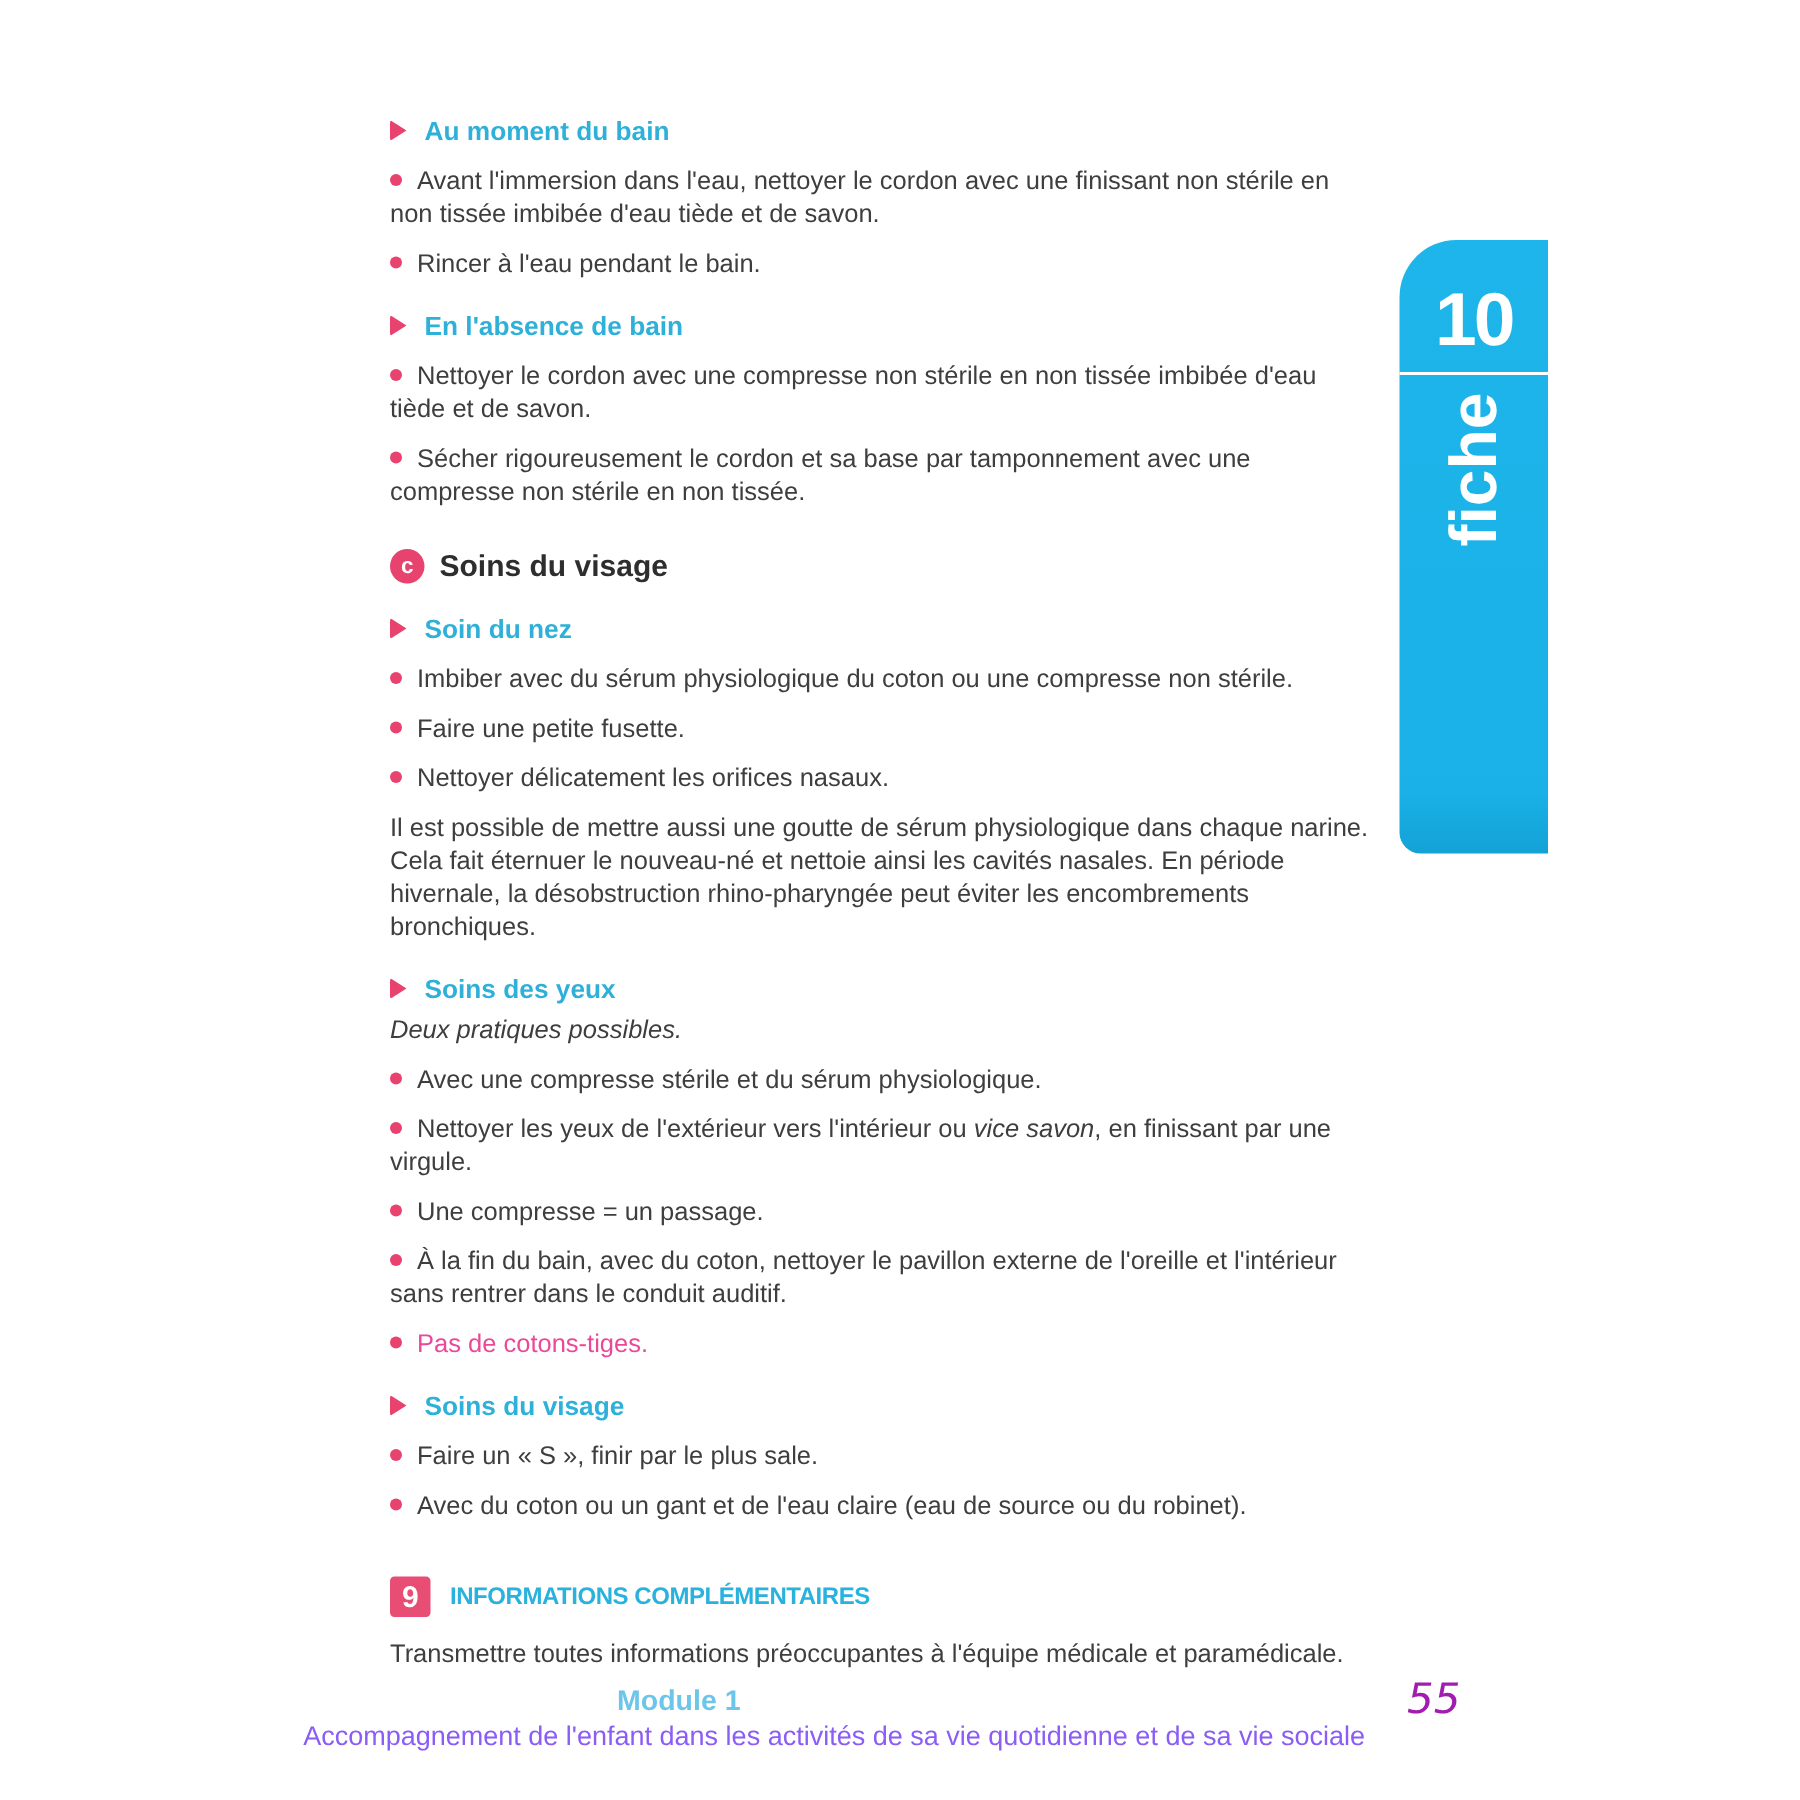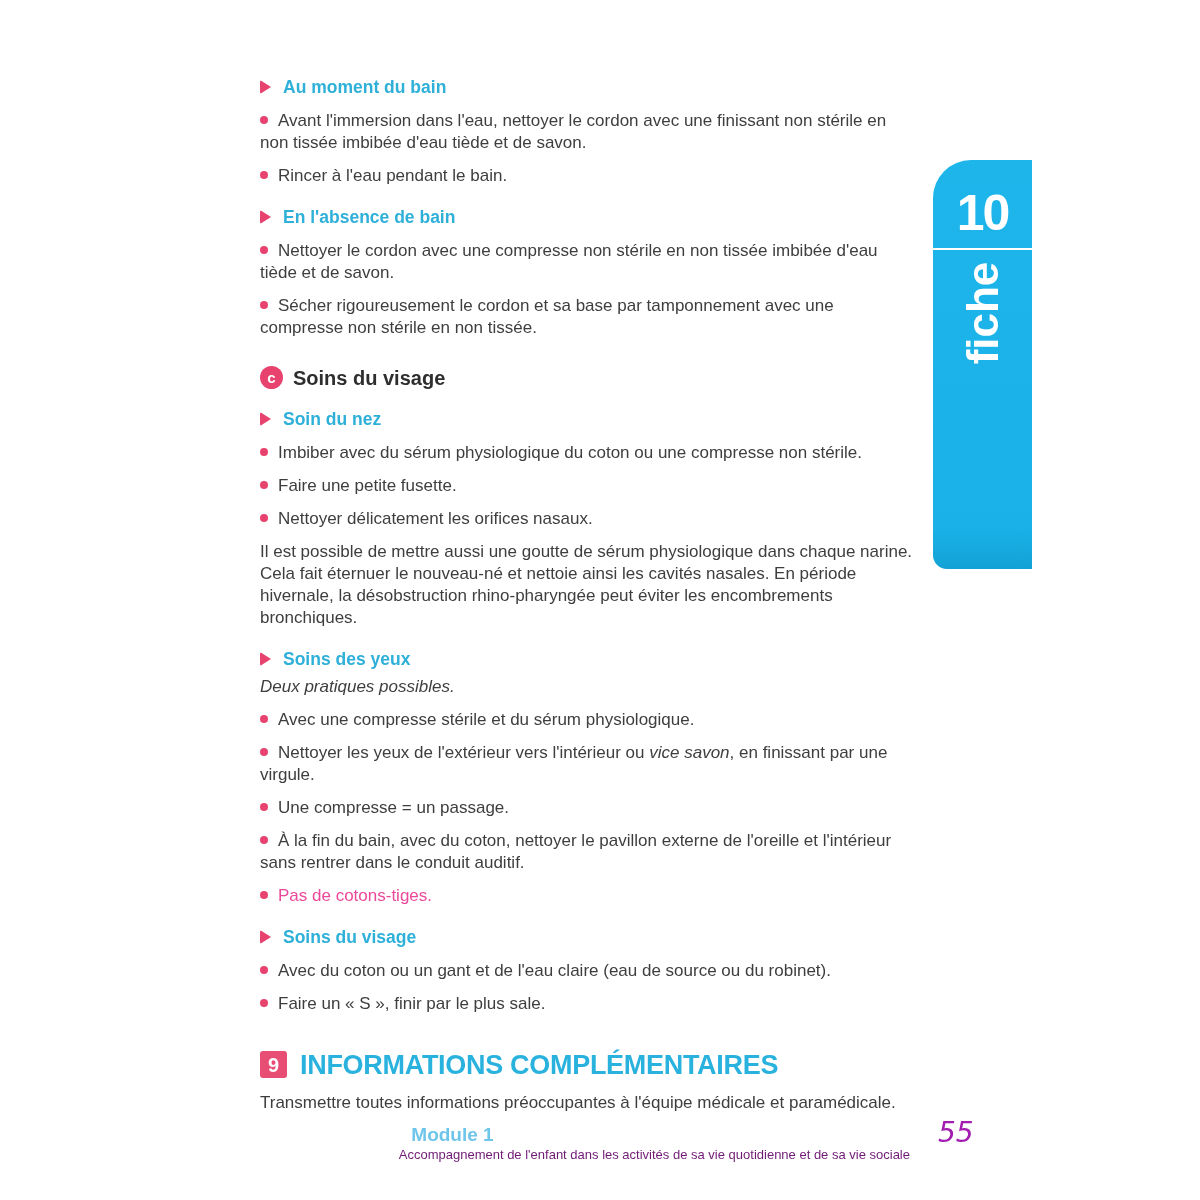--- a/index.html
+++ b/index.html
@@ -97,21 +97,21 @@
     color: #ffffff;
     font-size: 20px;
     font-weight: 700;
     display: flex;
     align-items: center;
     justify-content: center;
     line-height: 1;
   }
   .num-title {
     color: #29b2dd;
-    font-size: 27px;
+    font-size: 16px;
     font-weight: 800;
     letter-spacing: -0.3px;
   }
 
   
   .fiche-tab {
     position: absolute;
     left: 933px;
     top: 160px;
     width: 99px;
@@ -167,22 +167,22 @@
     font-size: 28px;
     font-style: italic;
     font-family: "DejaVu Sans", "Liberation Sans", sans-serif;
   }
   .footer-subtitle {
     position: absolute;
     top: 1147px;
     left: 0;
     width: 910px;
     text-align: right;
-    color: #701a75;
-    font-size: 13px;
+    color: #8b5cf6;
+    font-size: 18px;
   }
 </style>
 </head>
 <body>
 
 <div class="page">
 
   <div class="content">
 
     <div class="sub-heading">
@@ -238,23 +238,23 @@
 
     <p class="bullet"><span class="dot-icon"></span><span class="b-text">À la fin du bain, avec du coton, nettoyer le pavillon externe de l'oreille et l'intérieur sans rentrer dans le conduit auditif.</span></p>
 
     <p class="bullet cyan-text"><span class="dot-icon"></span><span class="b-text">Pas de cotons-tiges.</span></p>
 
     <div class="sub-heading">
       <span class="arrow-icon"></span>
       <span>Soins du visage</span>
     </div>
 
+    <p class="bullet"><span class="dot-icon"></span><span class="b-text">Faire un « S », finir par le plus sale.</span></p>
+
     <p class="bullet"><span class="dot-icon"></span><span class="b-text">Avec du coton ou un gant et de l'eau claire (eau de source ou du robinet).</span></p>
-
-    <p class="bullet"><span class="dot-icon"></span><span class="b-text">Faire un « S », finir par le plus sale.</span></p>
 
     <div class="num-section">
       <span class="num-badge">9</span>
       <span class="num-title">INFORMATIONS COMPLÉMENTAIRES</span>
     </div>
 
     <p class="para">Transmettre toutes informations préoccupantes à l'équipe médicale et paramédicale.</p>
 
   </div>
 

